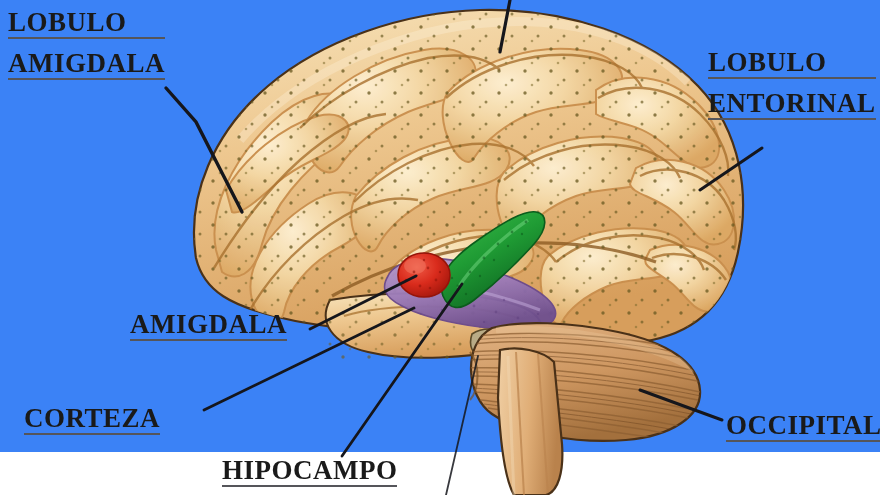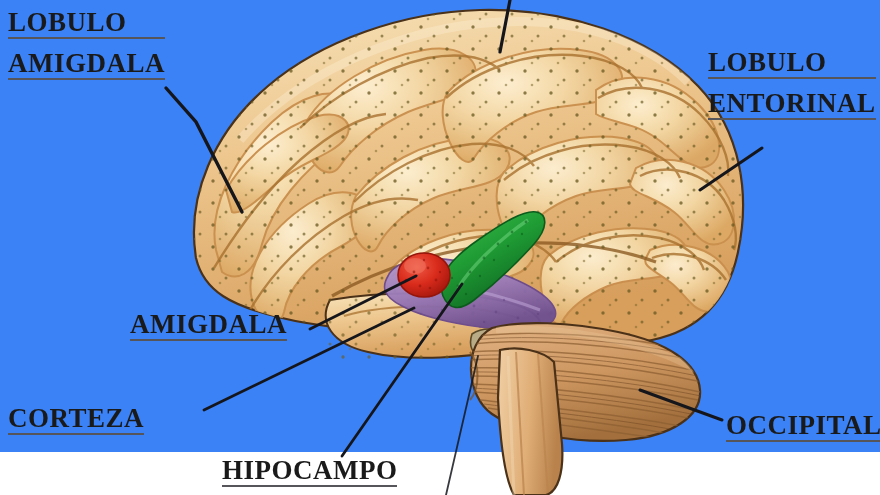--- a/index.html
+++ b/index.html
@@ -24,21 +24,21 @@
     content:"";
     position:absolute;
     left:0; right:0; bottom:4px;
     height:2px;
     background:#55555a;
   }
 
   #lbl-frontal   { left:8px;   top:2px; }
   #lbl-occipital { left:708px; top:42px; }
   #lbl-amigdala  { left:130px; top:304px; }
-  #lbl-corteza   { left:8px;   top:398px; text-align:right; }
+  #lbl-corteza   { left:24px;   top:398px; text-align:right; }
   #lbl-hipocampo { left:222px; top:450px; }
   #lbl-cerebelo  { left:726px; top:405px; }
 
   
   .leads { position:absolute; left:0; top:0; width:880px; height:495px; }
 
   
   .art { position:absolute; left:0; top:0; width:880px; height:495px; }
 </style>
 </head>

